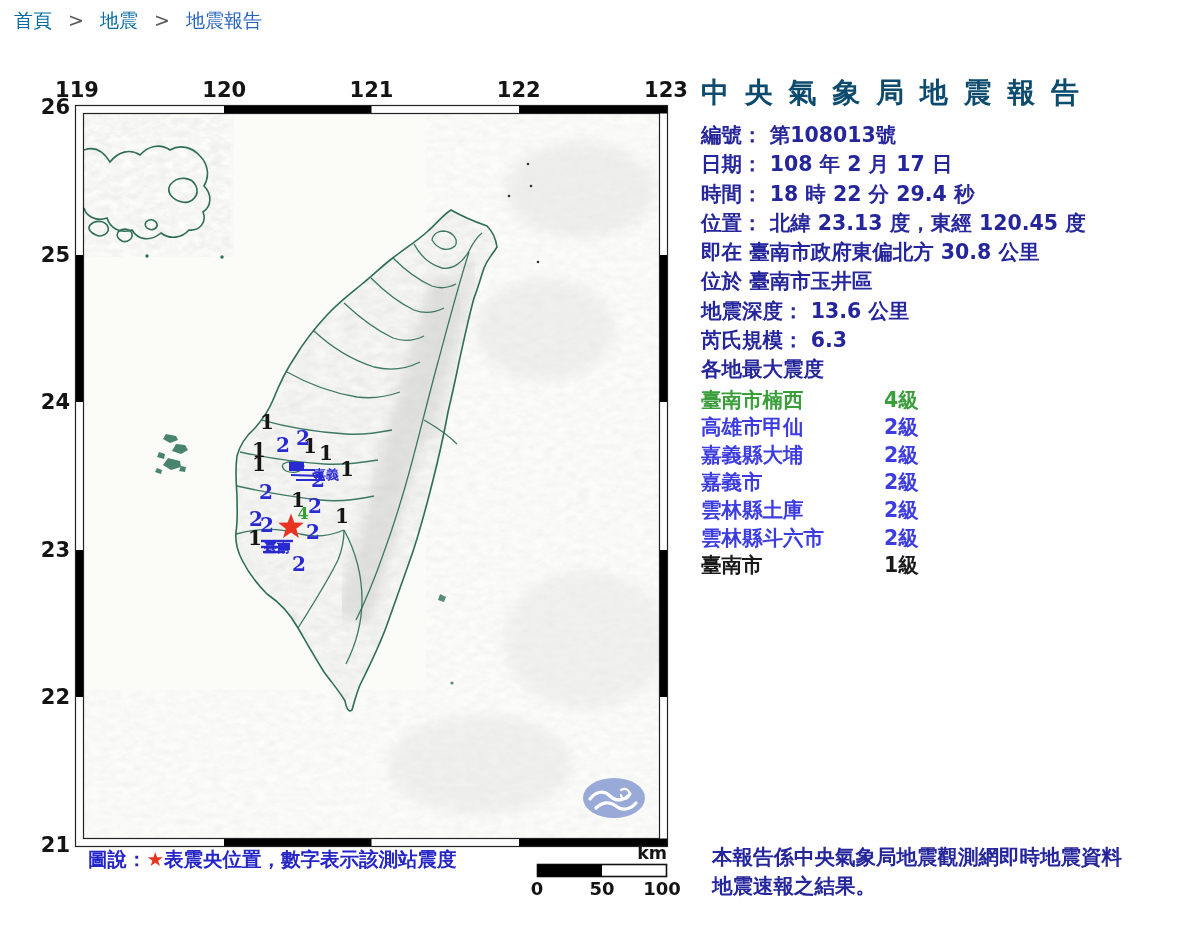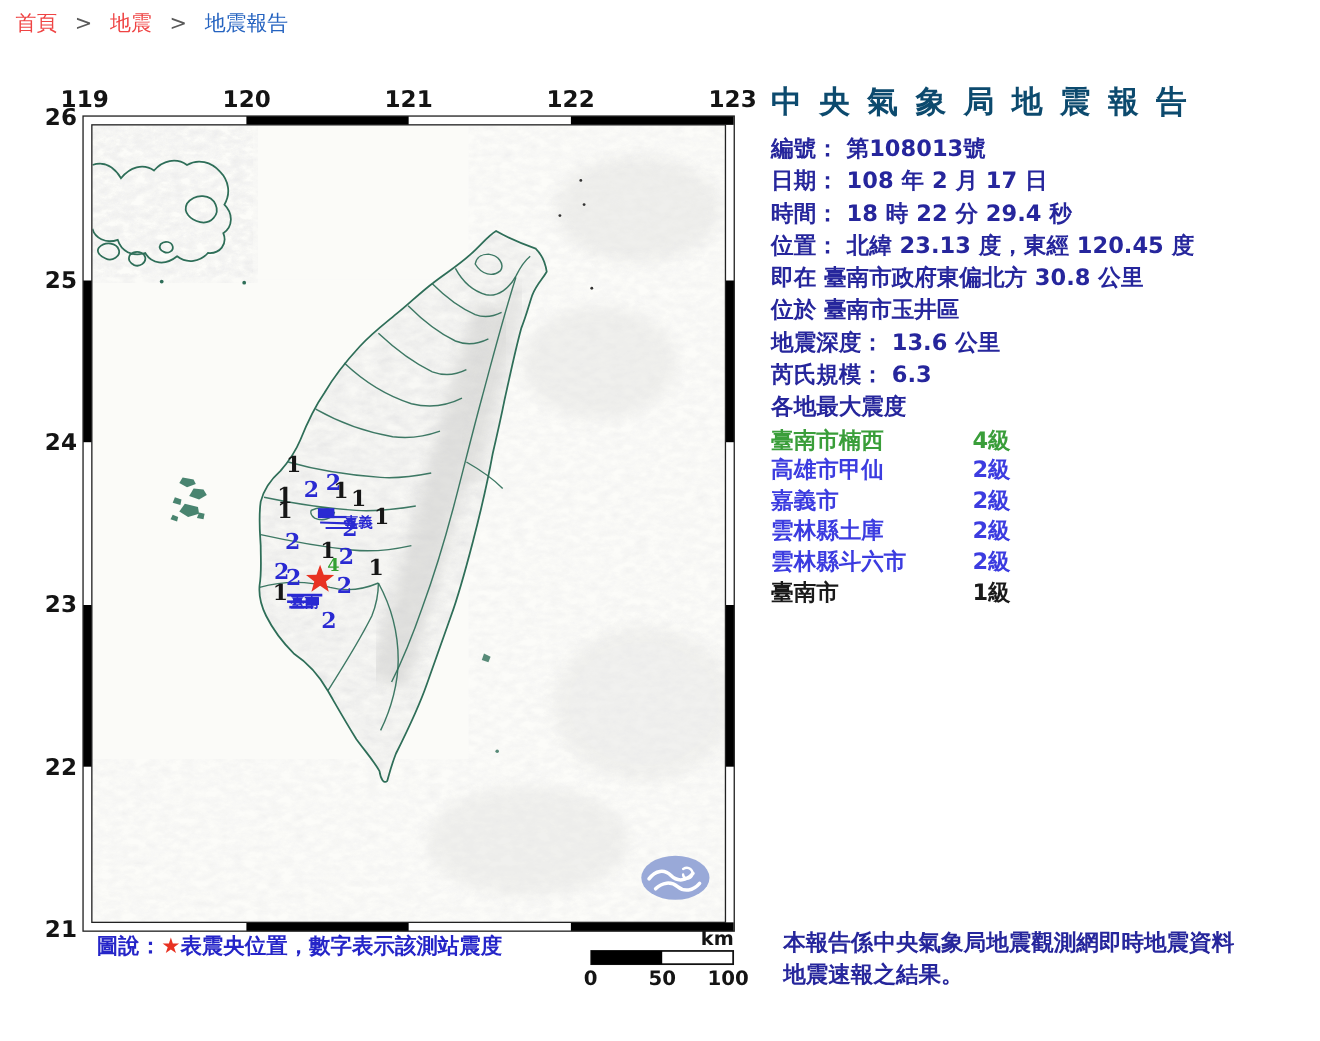--- a/index.html
+++ b/index.html
@@ -1,21 +1,21 @@
 <!DOCTYPE html>
 <html><head>
 <meta charset="utf-8">
 <style>
   html,body{margin:0;padding:0;background:#ffffff;}
   .page{position:relative;width:1200px;height:946px;background:#ffffff;overflow:hidden;
         font-family:"DejaVu Sans","Liberation Sans",sans-serif;}
   
   .crumbs{position:absolute;left:14px;top:8px;font-size:19px;color:#3f3f3f;}
   .crumbs .sep{color:#5a5a5a;margin:0 10px;}
-  .crumbs .link{color:#ef4444;text-decoration:none;cursor:pointer;}
+  .crumbs .link{color:#0369a1;text-decoration:none;cursor:pointer;}
   .crumbs .active{color:#2563c0;}
   
   .panel{position:absolute;left:701px;top:74px;width:478px;}
   .rpt-title{font-size:28px;font-weight:bold;letter-spacing:3px;color:#0c4a6e;white-space:nowrap;}
   .rpt-lines{margin-top:9px;}
   .rpt-line{font-size:20.5px;font-weight:bold;color:#26269c;line-height:29.3px;white-space:nowrap;}
   .irows{margin-top:2px;}
   .irow{font-size:20.5px;font-weight:bold;line-height:27.6px;white-space:nowrap;}
   .irow .place{display:inline-block;width:183px;}
   .tone-green{color:#3a9e3a;}
@@ -253,20 +253,21 @@
         <div class="rpt-line">位置： 北緯 23.13 度，東經 120.45 度</div>
         <div class="rpt-line">即在 臺南市政府東偏北方 30.8 公里</div>
         <div class="rpt-line">位於 臺南市玉井區</div>
         <div class="rpt-line">地震深度： 13.6 公里</div>
         <div class="rpt-line">芮氏規模： 6.3</div>
         <div class="rpt-line">各地最大震度</div>
       </div>
     <div class="irows" id="irows">
         <div class="irow tone-green"><span class="place">臺南市楠西</span><span>4級</span></div>
         <div class="irow tone-blue"><span class="place">高雄市甲仙</span><span>2級</span></div>
+        <div class="irow tone-blue"><span class="place">嘉義縣大埔</span><span>2級</span></div>
         <div class="irow tone-blue"><span class="place">嘉義市</span><span>2級</span></div>
         <div class="irow tone-blue"><span class="place">雲林縣土庫</span><span>2級</span></div>
         <div class="irow tone-blue"><span class="place">雲林縣斗六市</span><span>2級</span></div>
         <div class="irow tone-black"><span class="place">臺南市</span><span>1級</span></div>
       </div>
   </div>
 
   <div class="note">
     <div>本報告係中央氣象局地震觀測網即時地震資料</div>
     <div>地震速報之結果。</div>

